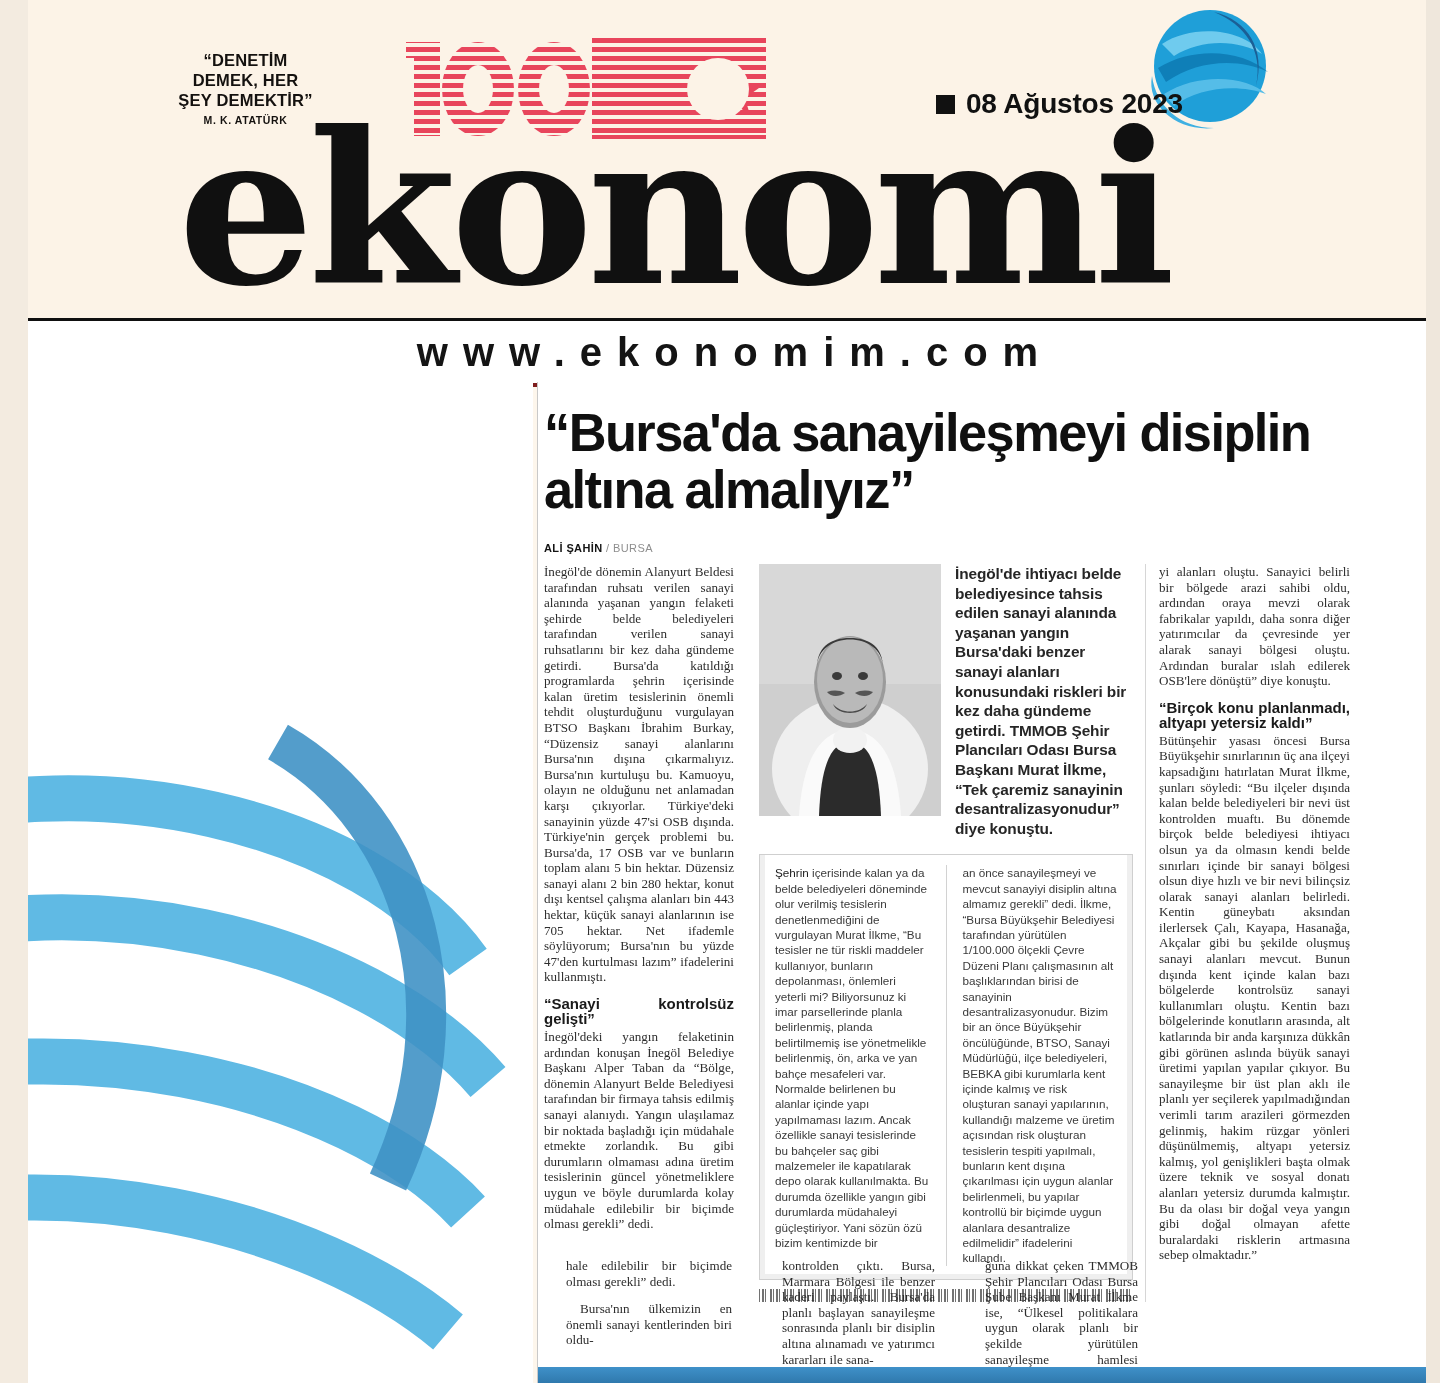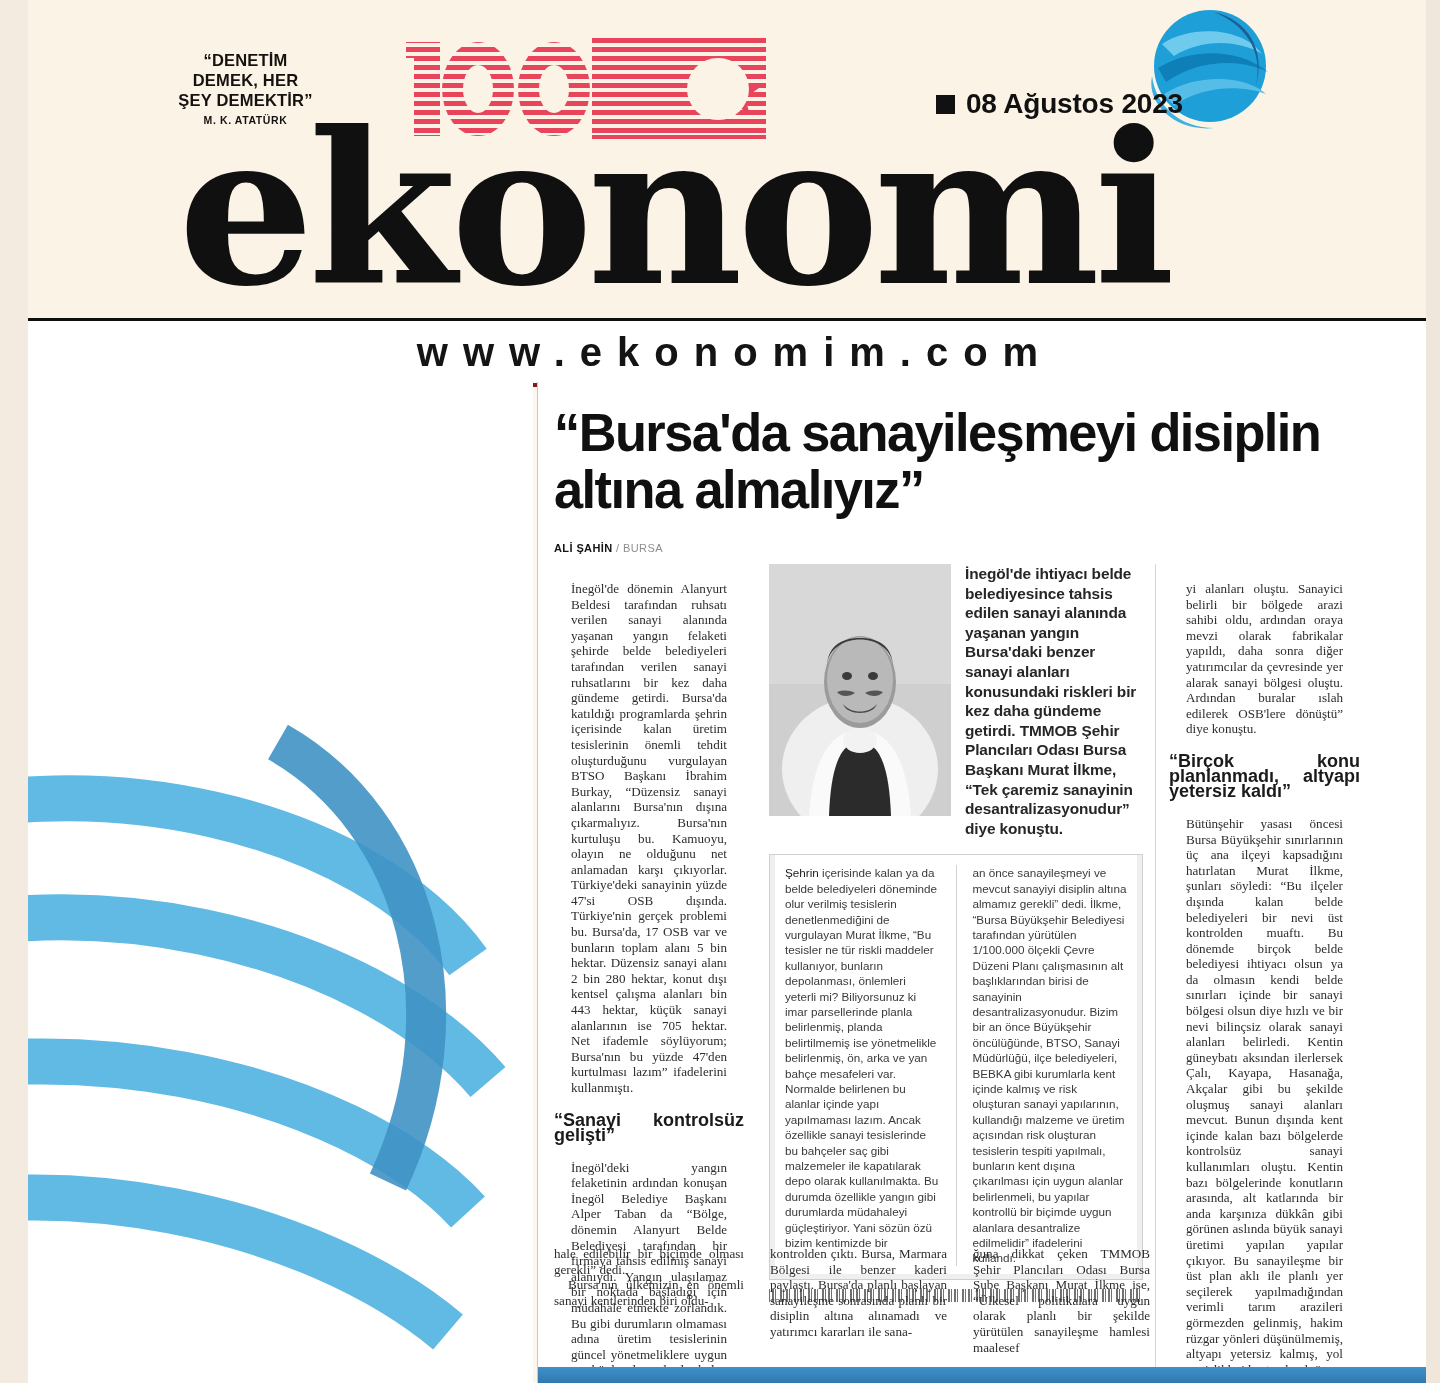--- a/index.html
+++ b/index.html
@@ -169,21 +169,21 @@
 
   
   #article {
     position: absolute;
     left: 537px;
     top: 382px;
     right: 14px;
     bottom: 0;
     background: #ffffff;
     border-left: 1px solid #c9c9c9;
-    padding: 0 24px 0 16px;
+    padding: 0 24px 0 6px;
     box-sizing: border-box;
   }
 
   .headline {
     margin: 22px 0 0 0;
     font-family: "Liberation Sans", sans-serif;
     font-weight: bold;
     font-size: 54px;
     line-height: 57px;
     letter-spacing: -1.6px;
@@ -215,26 +215,26 @@
   .col-b { width: 398px; padding: 0 12px; position: relative; }
   .col-c { width: 205px; padding-left: 13px; border-left: 1px solid #d6d6d6; }
 
   .col-a, .col-c {
     font-family: "Liberation Serif", serif;
     font-size: 13.1px;
     line-height: 15.6px;
     text-align: justify;
     color: #2d2d2d;
   }
-  .col-a p, .col-c p { margin: 17px; text-indent: 0; }
+  .col-a p, .col-c p { margin: 0; text-indent: 0; }
 
   .subhead {
     font-family: "Liberation Sans", sans-serif;
     font-weight: bold;
-    font-size: 18px;
+    font-size: 15px;
     line-height: 15px;
     color: #1a1a1a;
     margin: 11px 0 3px 0;
   }
 
   
   .photolead {
     display: flex;
     gap: 14px;
   }
@@ -336,21 +336,21 @@
     width: 203px;
     box-sizing: border-box;
     font-family: "Liberation Serif", serif;
     font-size: 13.1px;
     line-height: 15.6px;
     text-align: justify;
     color: #2d2d2d;
   }
   .bcol-1 { padding-right: 13px; }
   .bcol-2 { padding-left: 13px; padding-right: 13px; }
-  .bcol p { margin: 0; }
+  .bcol p { margin: 12px; }
   .bcol .ind { text-indent: 14px; }
 
   
   .footrule {
     position: absolute;
     left: 0;
     right: 0;
     bottom: 0;
     height: 16px;
     background: linear-gradient(#3f91c9, #2f79ad);

